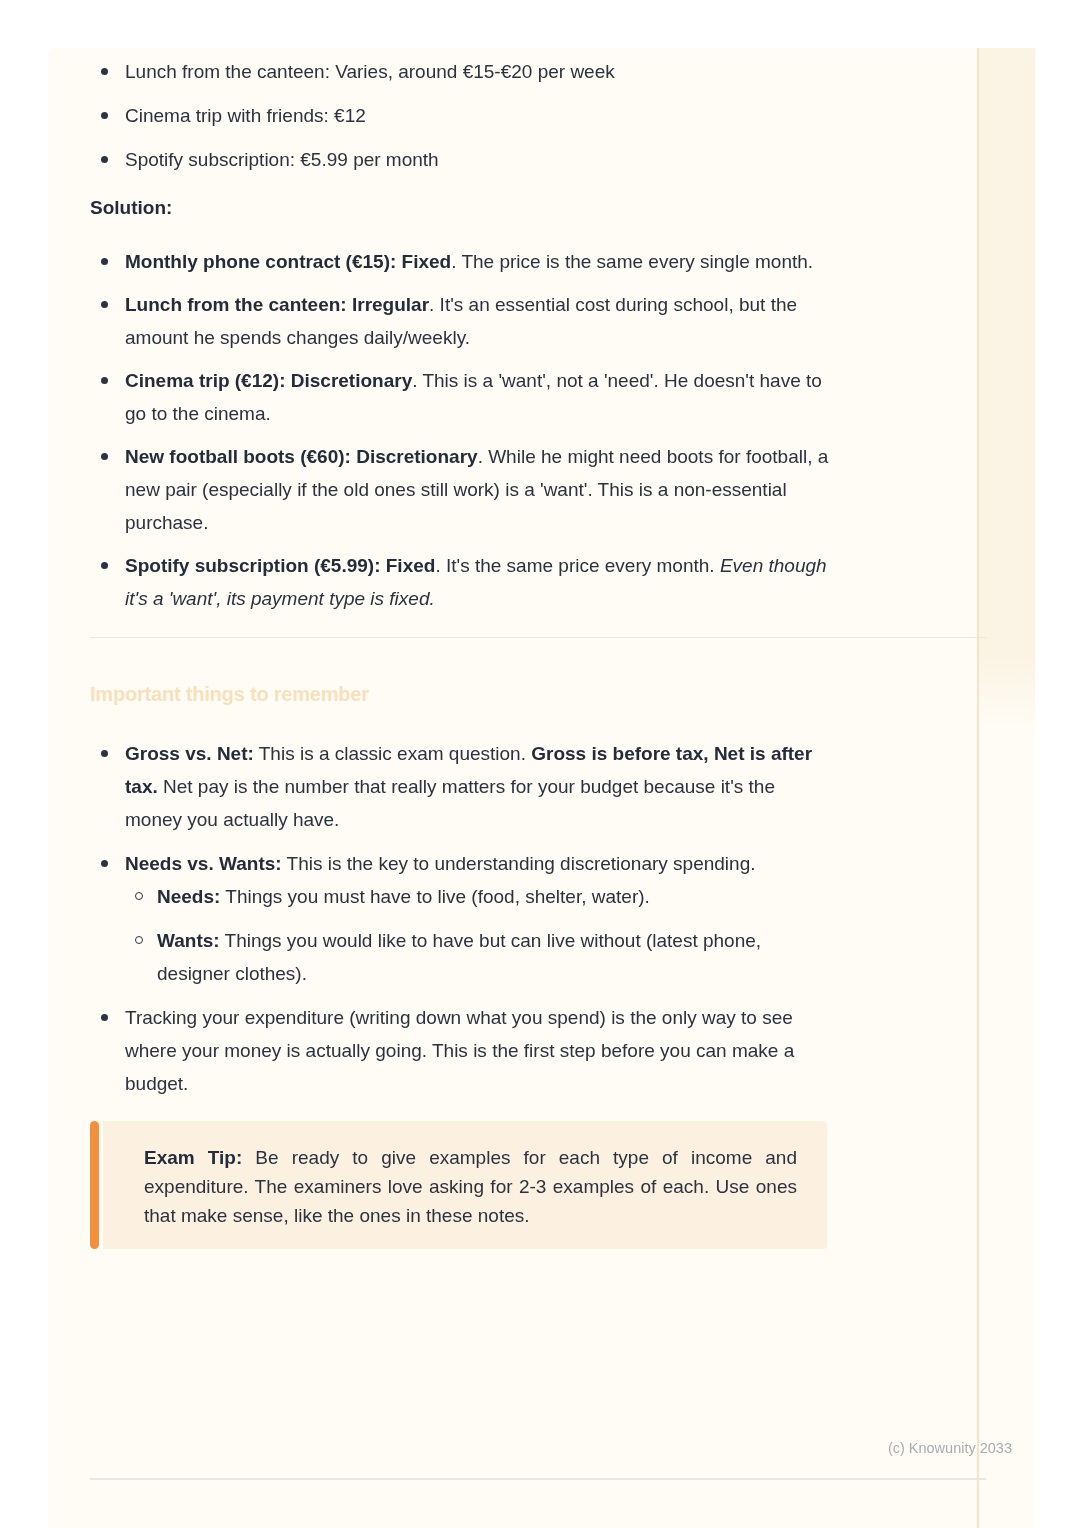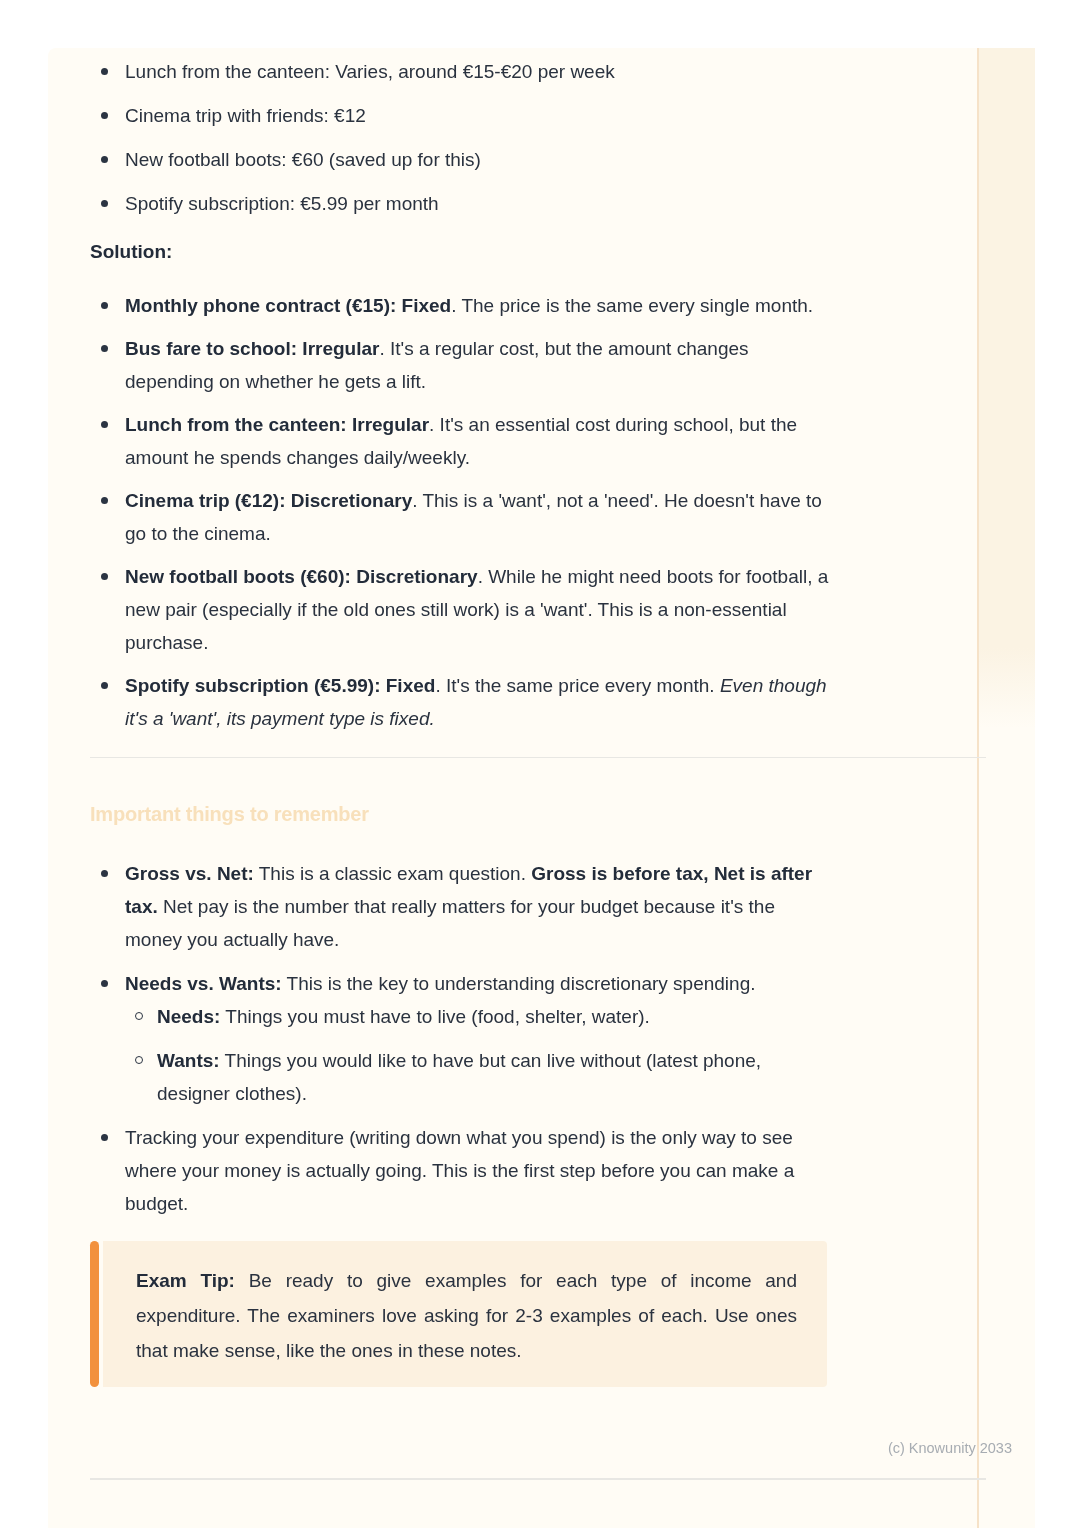--- a/index.html
+++ b/index.html
@@ -31,48 +31,46 @@
   .solution-heading{font-weight:700;font-size:19px;margin-top:15px;margin-bottom:12px;color:#232c3a;}
   .sol{margin-top:21px;}
   hr.divider{border:none;border-top:1.5px solid var(--divider);margin:22px 0 0 0;width:896px;}
   .remember-heading{margin-top:38px;font-size:20px;line-height:36px;font-weight:700;
         color:var(--heading-peach);letter-spacing:-0.2px;}
   .rem{margin-top:25px;}
   .exam-tip{display:flex;margin-top:21px;width:737px;}
   .exam-tip-bar{width:9px;border-radius:5px;background:var(--tip-bar);margin-right:4px;flex:none;}
   .exam-tip-body{flex:1;background:var(--tip-bg);border-radius:0 4px 4px 0;
         padding:22px 30px 19px 33px;}
-  .exam-tip-body p{text-align:justify;line-height:35px;font-size:19px;}
+  .exam-tip-body p{text-align:justify;line-height:29px;font-size:19px;margin-left:8px;}
   .copyright{position:absolute;top:1440px;right:68px;font-size:14.5px;color:var(--muted);}
   .bottom-divider{position:absolute;left:90px;top:1478px;width:896px;border:none;
         border-top:2px solid var(--divider);}
 </style>
 </head>
 <body>
 
 <div class="page">
   <div class="card">
     <div class="page-edge-band"></div>
     <div class="page-edge-line"></div>
   </div>
 
   <div class="content">
 
     <ul class="blist">
       <li><span>Lunch from the canteen: Varies, around €15-€20 per week</span></li>
       <li><span>Cinema trip with friends: €12</span></li>
-      <li><span>New football boots: €60 (saved up for this)</span></li>
       <li><span>Spotify subscription: €5.99 per month</span></li>
     </ul>
 
     <p class="solution-heading">Solution:</p>
 
     <ul class="blist sol">
       <li><strong>Monthly phone contract (€15): Fixed</strong><span>. The price is the same every single month.</span></li>
-      <li><strong>Bus fare to school: Irregular</strong><span>. It's a regular cost, but the amount changes depending on whether he gets a lift.</span></li>
       <li><strong>Lunch from the canteen: Irregular</strong><span>. It's an essential cost during school, but the amount he spends changes daily/weekly.</span></li>
       <li><strong>Cinema trip (€12): Discretionary</strong><span>. This is a 'want', not a 'need'. He doesn't have to go to the cinema.</span></li>
       <li><strong>New football boots (€60): Discretionary</strong><span>. While he might need boots for football, a new pair (especially if the old ones still work) is a 'want'. This is a non-essential purchase.</span></li>
       <li><strong>Spotify subscription (€5.99): Fixed</strong><span>. It's the same price every month.</span> <em>Even though it's a 'want', its payment type is fixed.</em></li>
     </ul>
 
     <hr class="divider">
 
     <h2 class="remember-heading">Important things to remember</h2>
 

